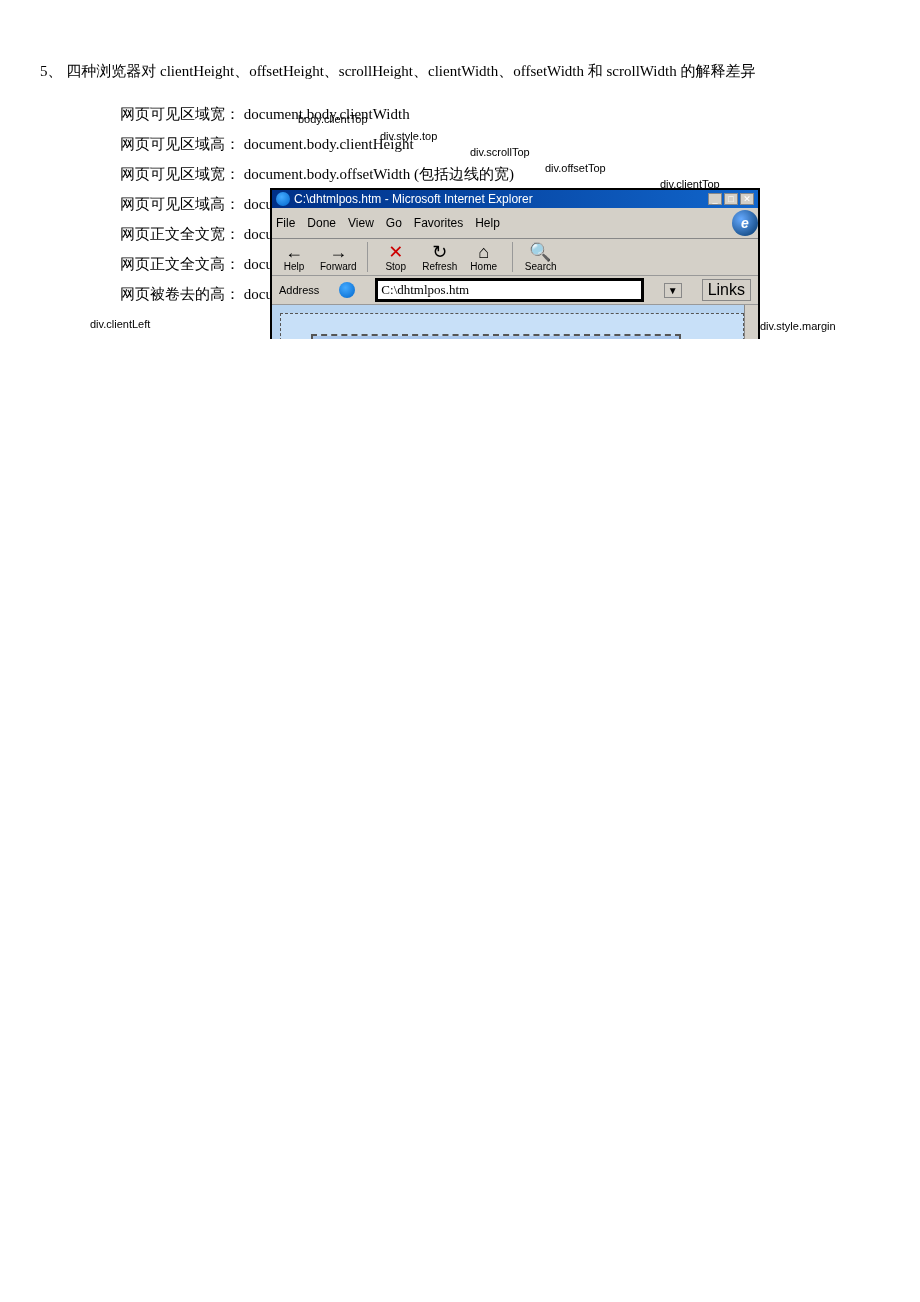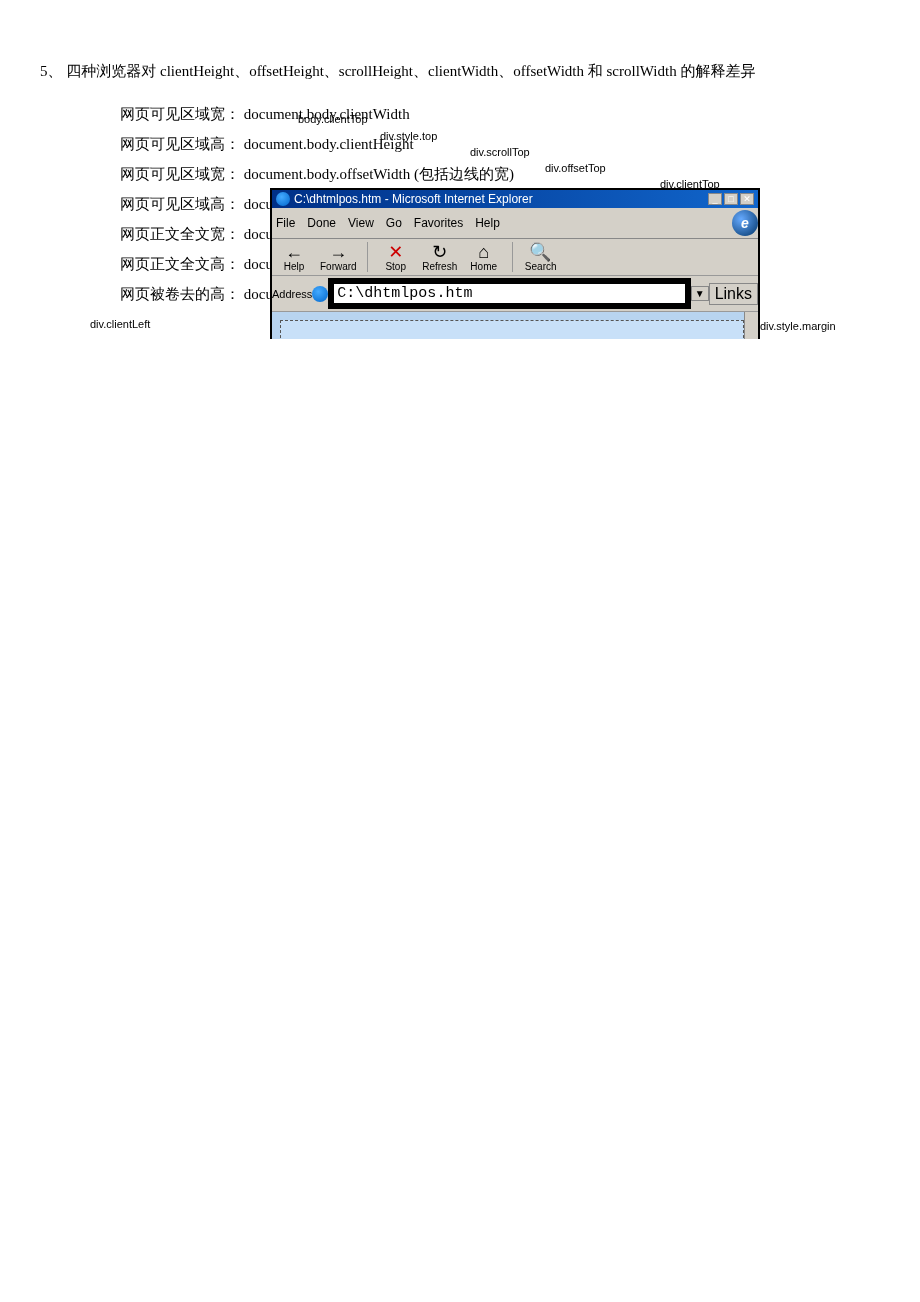--- a/index.html
+++ b/index.html
@@ -84,30 +84,30 @@
     .ie-tb-icon { font-size:18px; line-height:1; }
     .ie-tb-sep { width:1px; height:30px; background:#999; margin:0 2px; }
     .ie-logo { margin-left:auto; width:26px;height:26px;border-radius:50%;
       background:radial-gradient(circle at 35% 35%,#6af,#036);
       display:flex;align-items:center;justify-content:center;
       color:#fff;font-size:14px;font-weight:bold;font-style:italic; }
 
     .ie-addressbar {
       display:flex; align-items:center;
       background:#d4d0c8;
-      padding:2px 0;
+      padding:2px 7px;
       border-bottom:1px solid #999;
       font-family:Arial,sans-serif; font-size:11px;
-      gap:0;
+      gap:20px;
     }
     .ie-addr-label { font-size:11px; }
     .ie-addr-icon { width:16px;height:16px;border-radius:50%;background:radial-gradient(circle at 40% 35%,#4af,#06c); }
     .ie-addr-input {
-      flex:1; background:#fff; border:6px solid #000000; padding:1px 3px;
-      font-size:15px; font-family:Liberation Mono, monospace;
+      flex:1; background:#fff; border:3px solid #000000; padding:1px 3px;
+      font-size:13px; font-family:Liberation Serif, serif;
     }
     .ie-addr-arrow { border:1px solid #888; padding:1px 3px; background:#d4d0c8; font-size:10px; }
     .ie-links-btn { border:1px solid #888; padding:1px 5px; background:#d4d0c8; font-size:16px; }
 
     
     .ie-content {
       background: #b8d4f0;
       position: relative;
       height: 260px;
       overflow: hidden;

